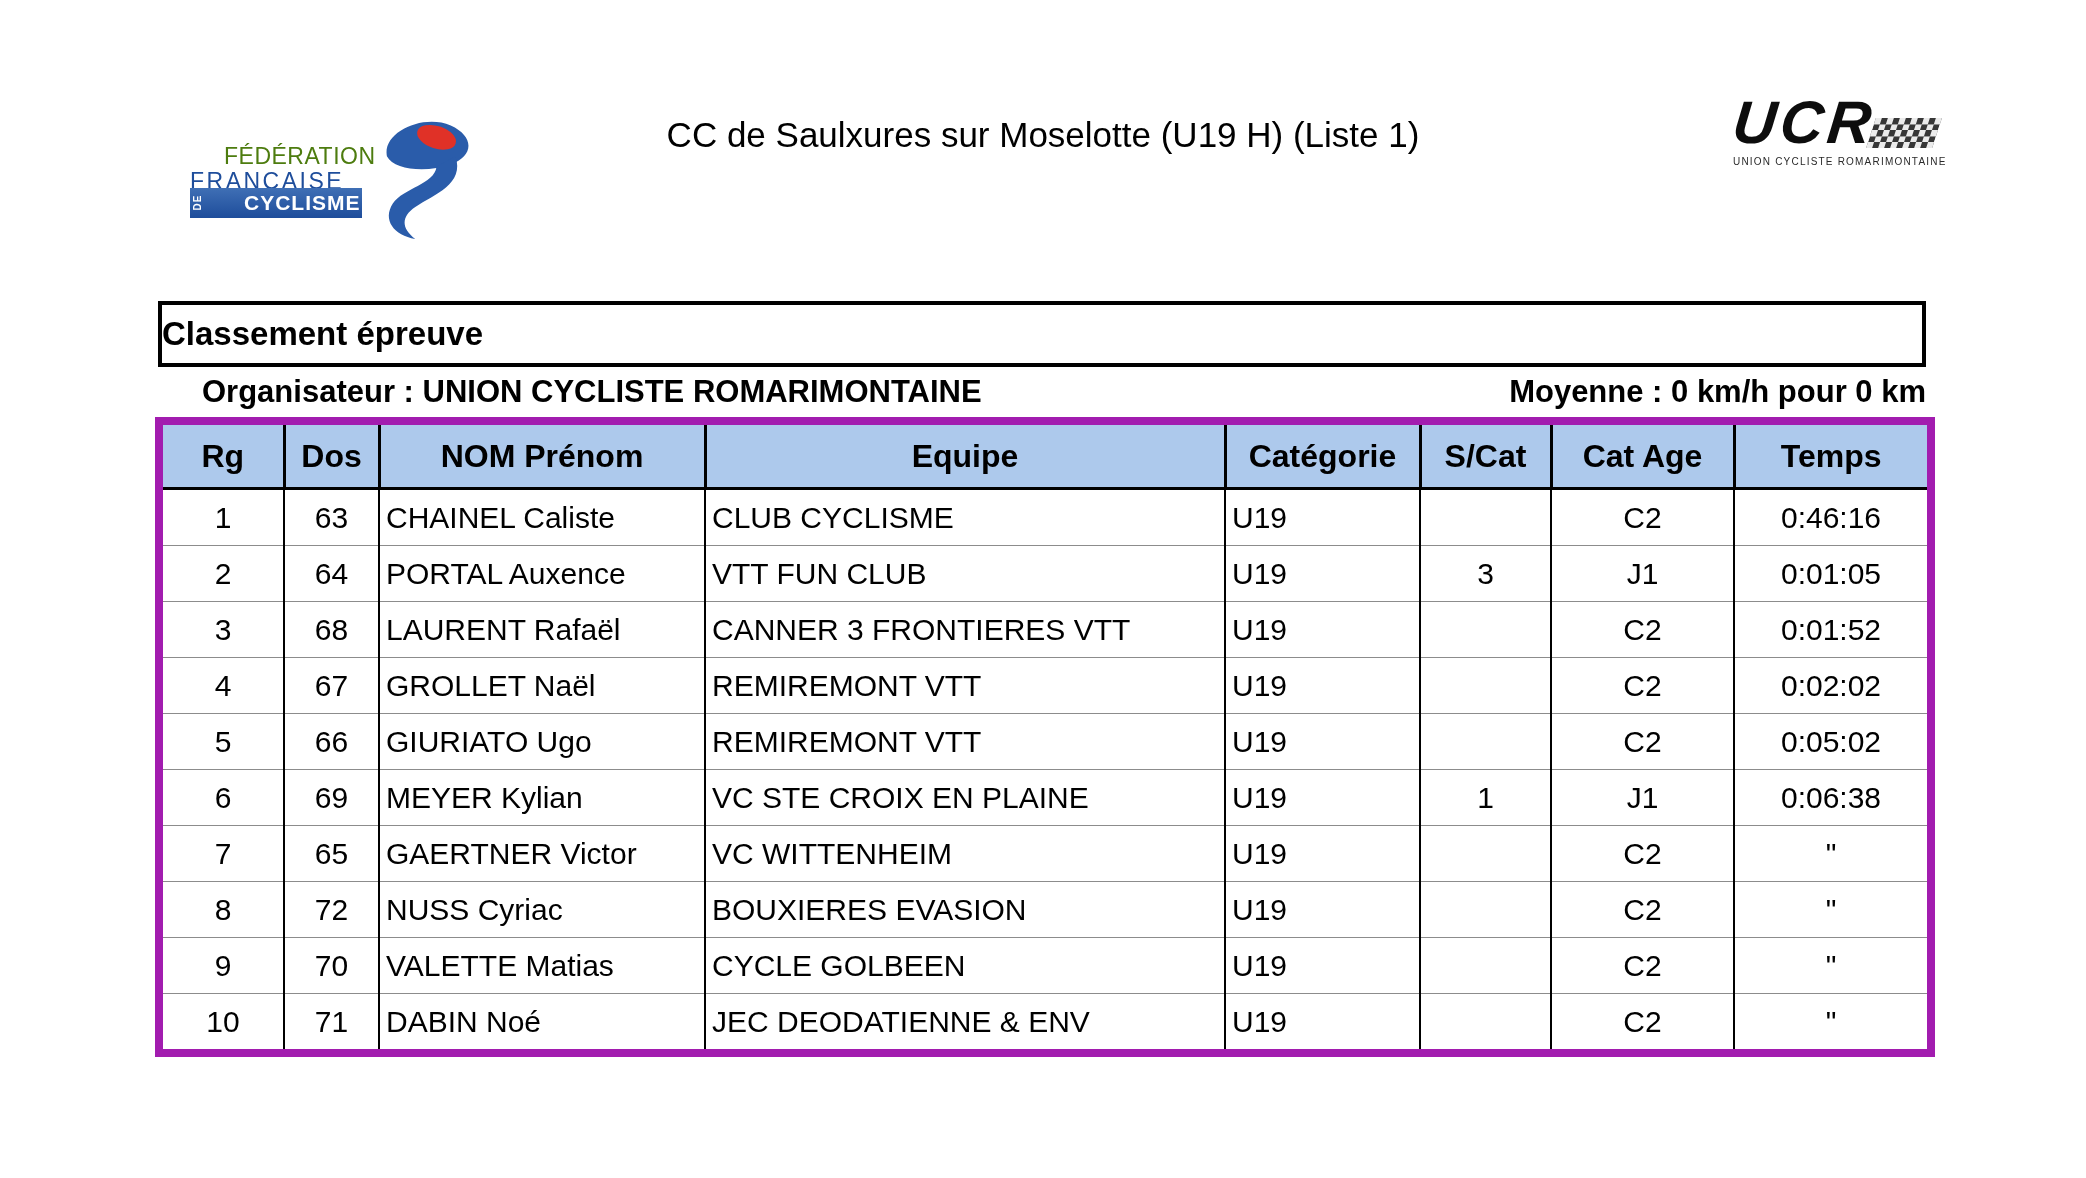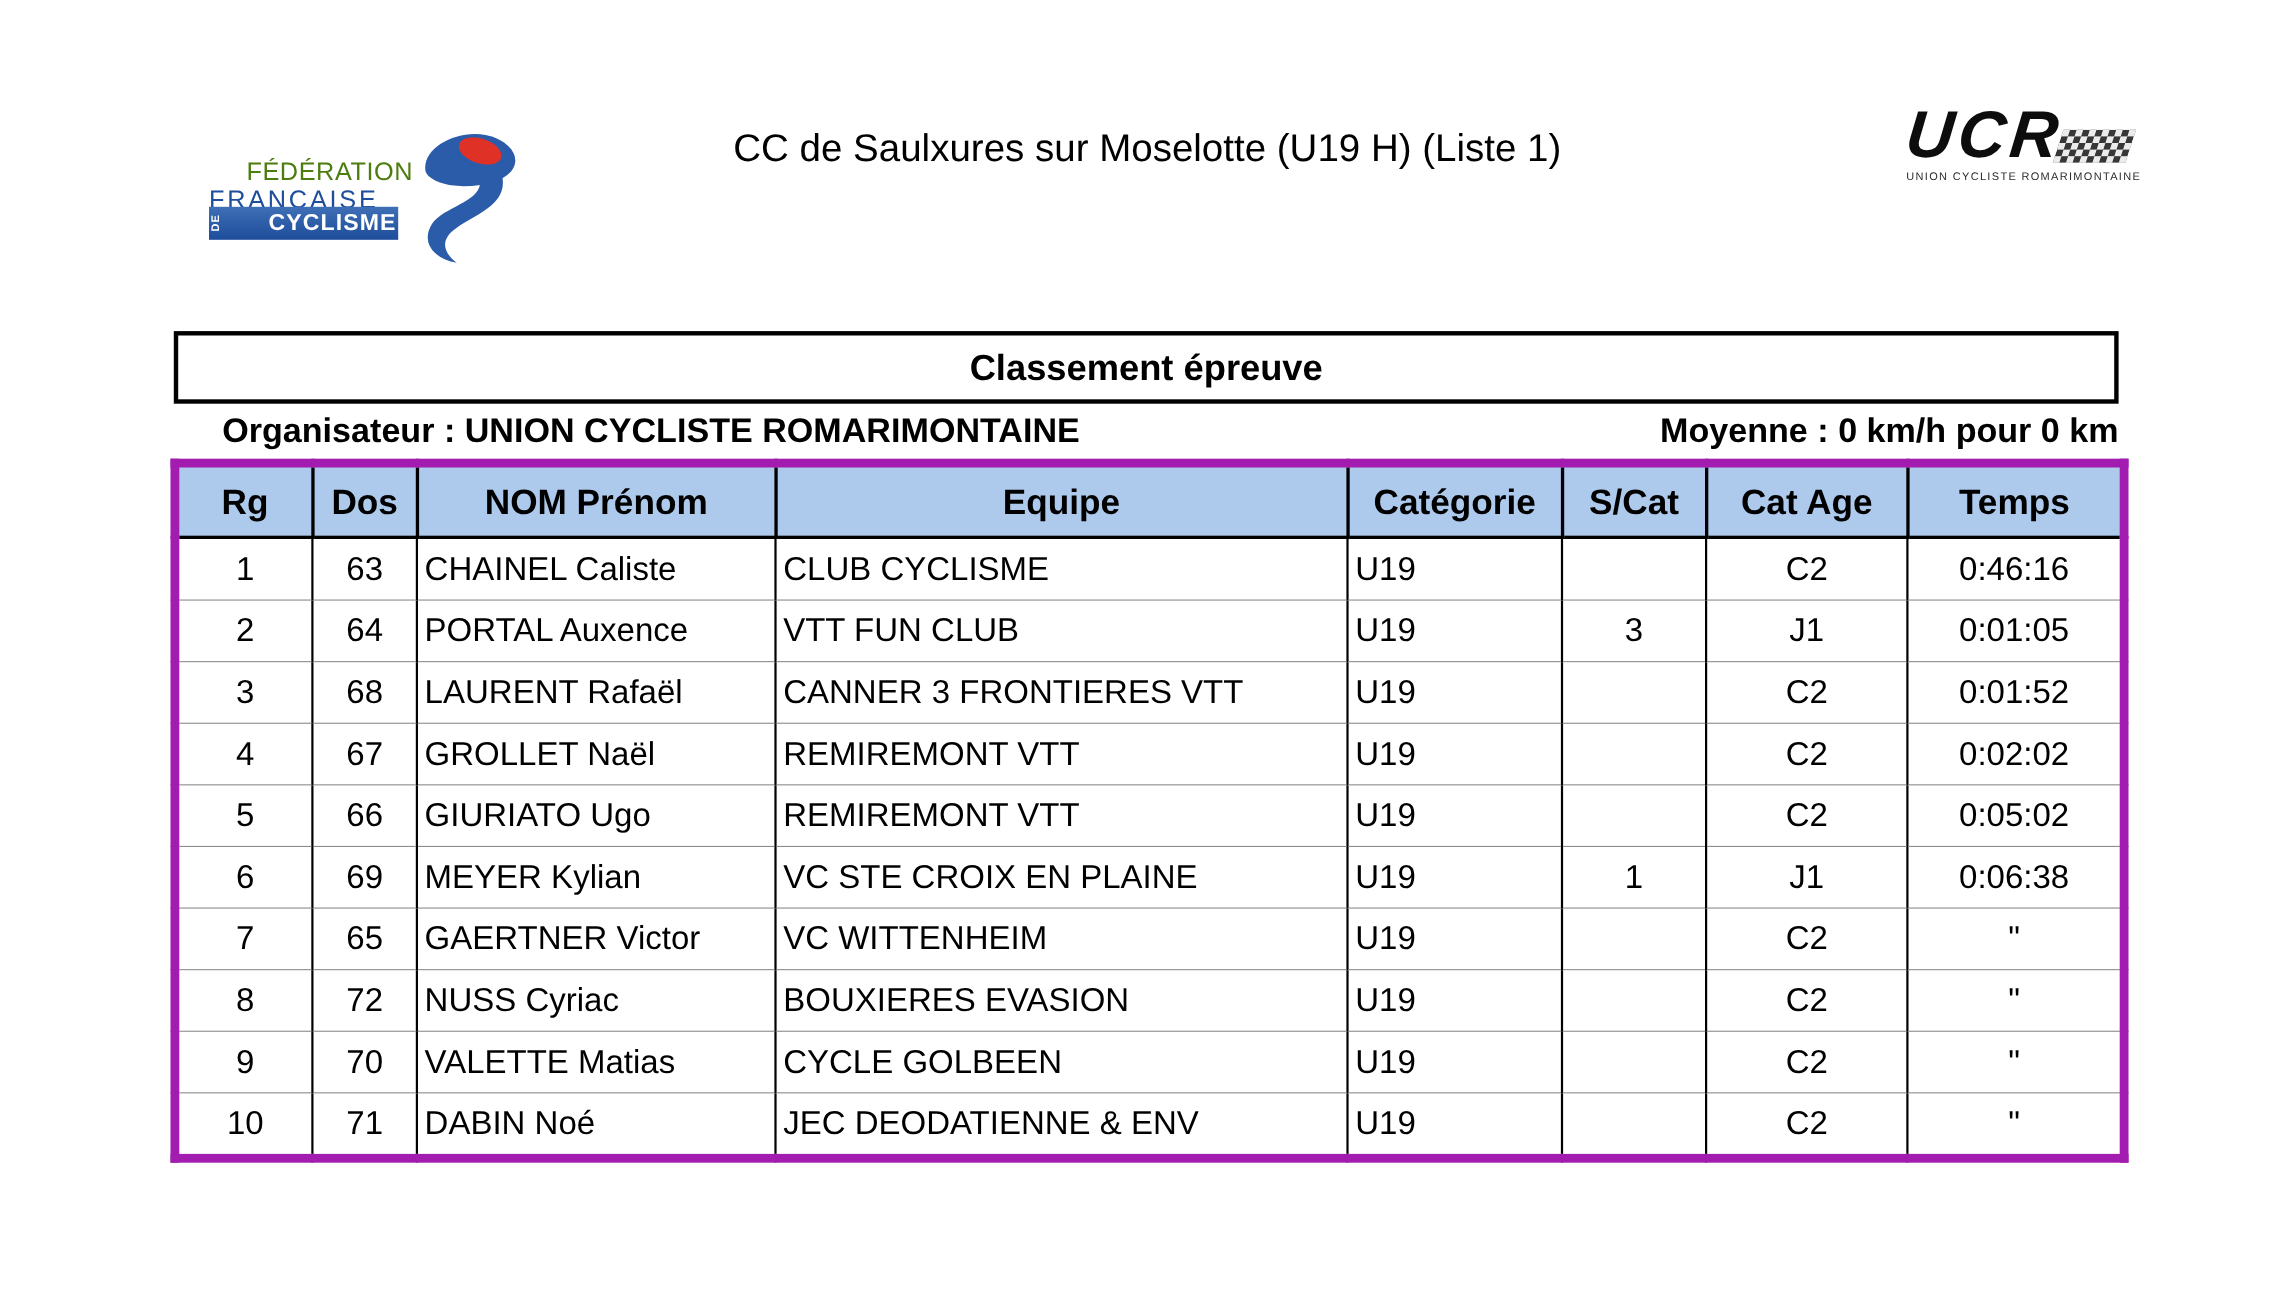--- a/index.html
+++ b/index.html
@@ -33,21 +33,21 @@
   .ucr-checker{
     position:absolute;right:6px;top:24px;width:66px;height:30px;
     background:repeating-conic-gradient(#141414 0% 25%,#e8e8e8 0% 50%);
     background-size:12px 12px;transform:skewX(-18deg);opacity:.85;
   }
   .ucr-sub{font-size:10px;letter-spacing:1.2px;color:#2a2a2a;margin-top:4px;white-space:nowrap;}
 
   
   .class-box{
     position:absolute;left:158px;top:301px;width:1760px;height:58px;
-    border:4px solid #000;text-align:center;
+    border:4px solid #000;
   }
   .class-box span{font-size:33px;font-weight:bold;line-height:58px;}
   .org-line{
     position:absolute;left:158px;top:371px;width:1768px;height:42px;
     display:flex;justify-content:space-between;align-items:center;
   }
   .org-line div{font-size:31px;font-weight:bold;margin-left:44px;}
 
   
   .results{

